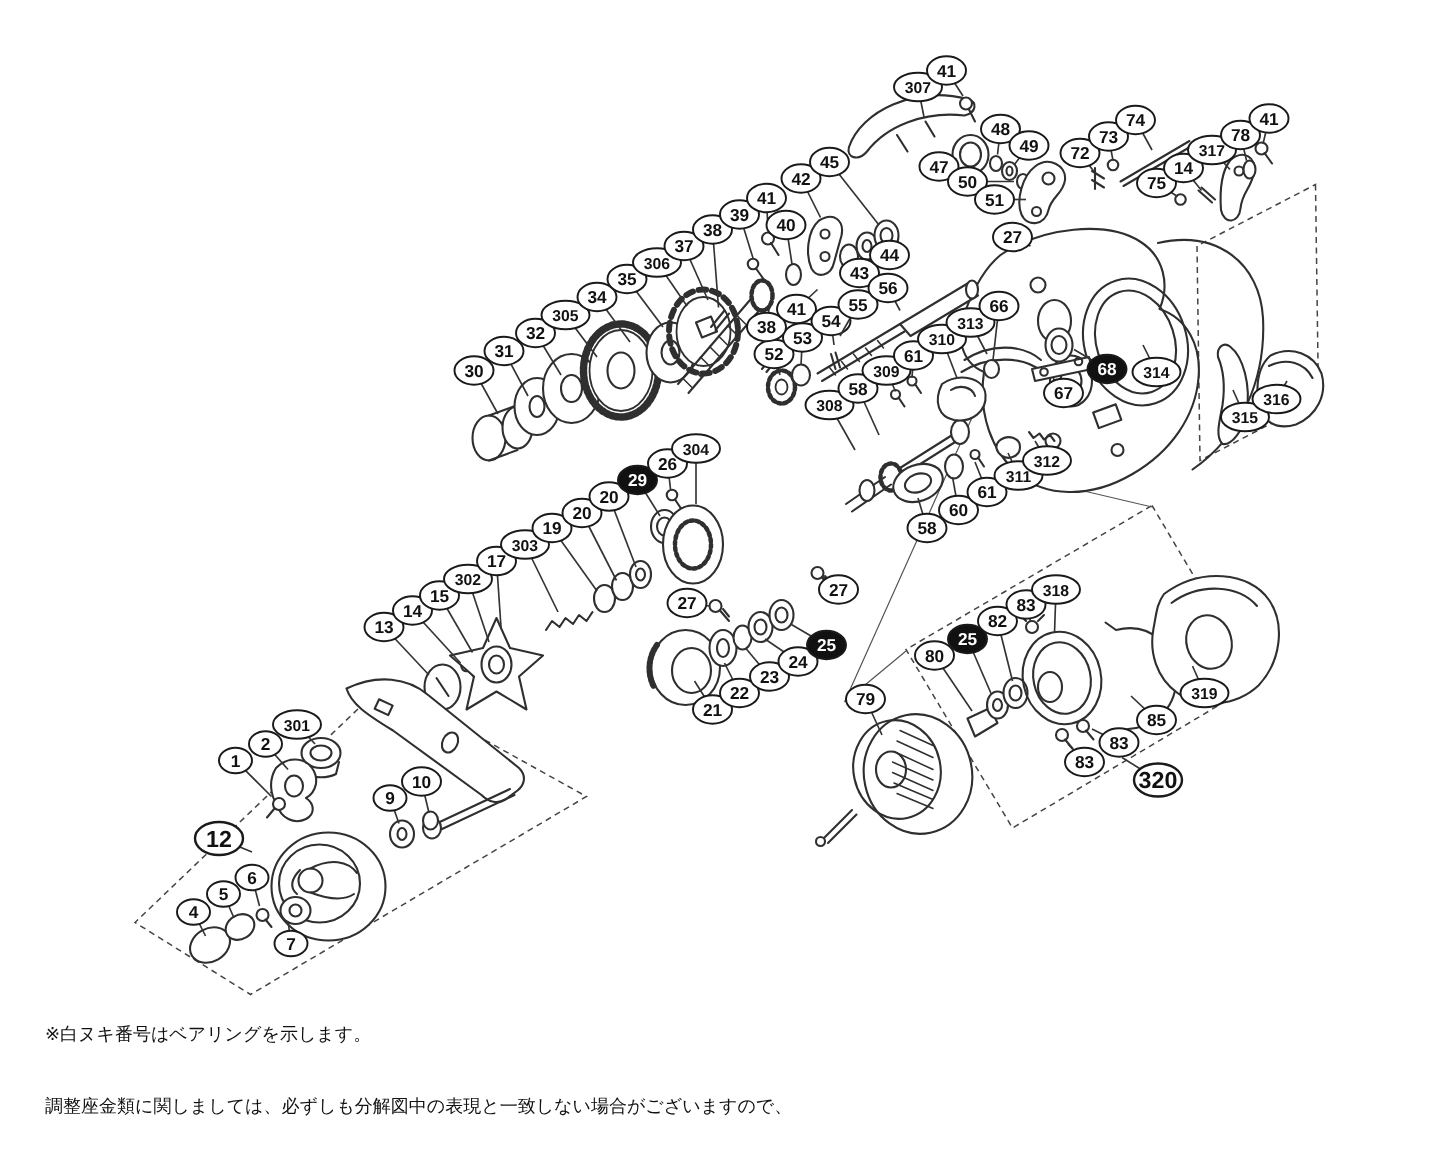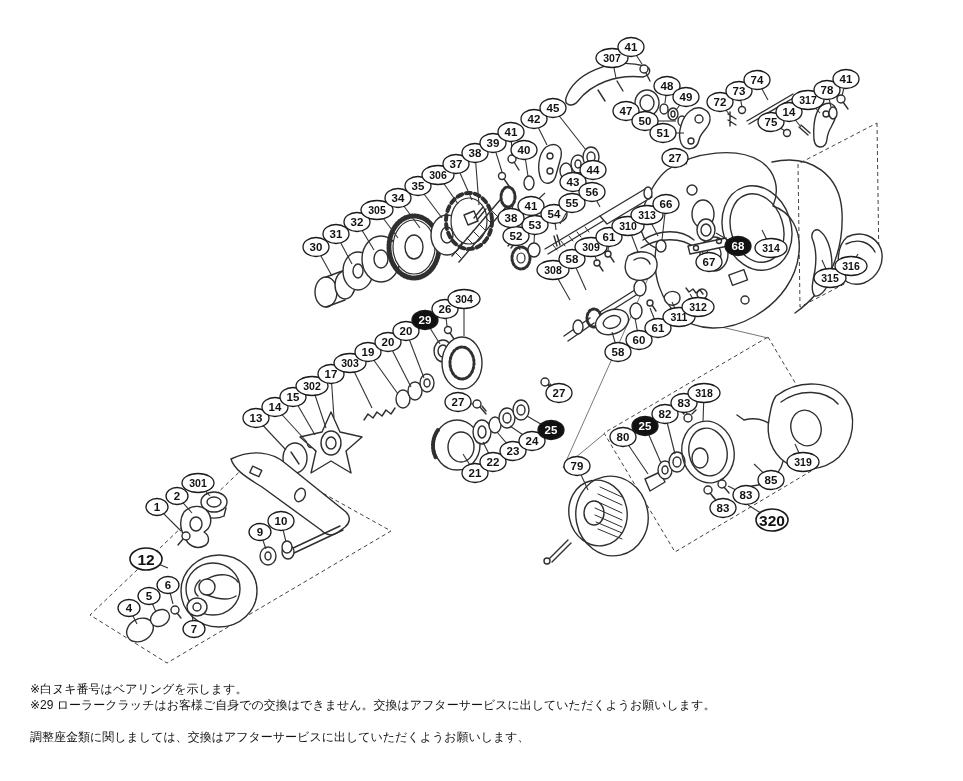--- a/index.html
+++ b/index.html
@@ -705,15 +705,14 @@
         </g>
         <g>
           <line x1="194" y1="629" x2="192" y2="614" stroke="#333333" stroke-width="1.1"></line>
           <ellipse cx="194" cy="629" rx="11" ry="8.5" fill="#ffffff" stroke="#1a1a1a" stroke-width="1.3"></ellipse>
           <text x="194" y="633" text-anchor="middle" font-family="&quot;Liberation Sans&quot;,&quot;DejaVu Sans&quot;,sans-serif" font-size="11.5" font-weight="700" fill="#111111">7</text>
         </g>
       </g>
   </svg>
 
   <div class="note" id="note1">※白ヌキ番号はベアリングを示します。</div>
-  <div class="note" id="note2">※29 ローラークラッチはお客様ご自身での交換はできません。交換はアフターサービスに出していただくようお願いします。</div>
-  <div class="note" id="note3">調整座金類に関しましては、交換はアフターサービスに出していただくようお願いします、</div>
+  <div class="note" id="note3">調整座金類に関しましては、必ずしも分解図中の表現と一致しない場合がございますので、</div>
 </div>
 
 </body></html>

